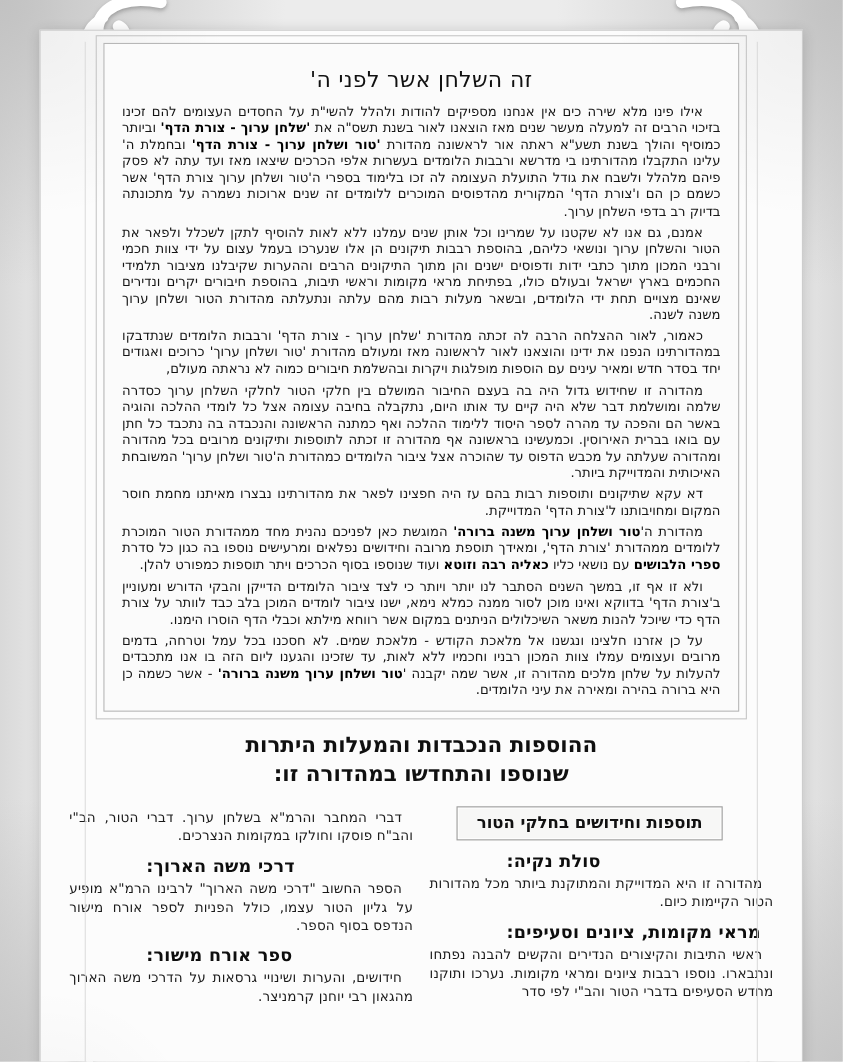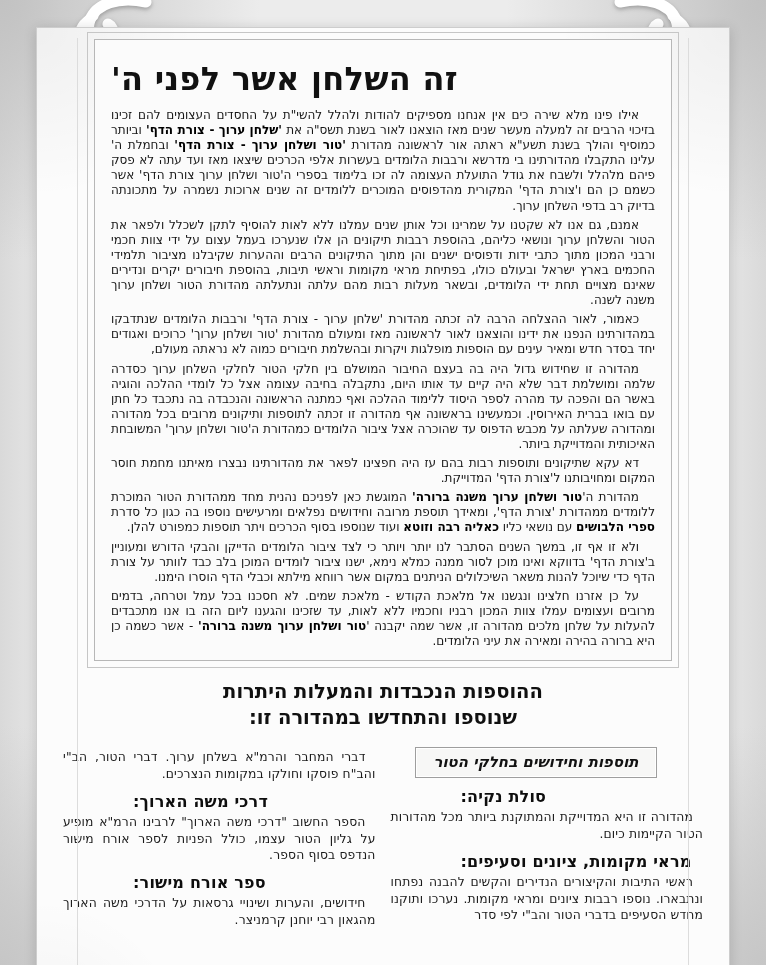--- a/index.html
+++ b/index.html
@@ -34,21 +34,21 @@
     position:relative;
     margin:11px 57px 0 57px;
     border:1px solid #b7b7b7;
     outline:1px solid #c6c6c6;
     outline-offset:6px;
     background:#fbfbfb;
     padding:8px 16px 7px 16px;
   }
   .main-box h1{
     margin:12px 0 10px 0;
-    font-size:32px;font-weight:bold;text-align:left;color:#111;
+    font-size:20px;font-weight:normal;text-align:center;color:#111;
     letter-spacing:.3px;
   }
   .main-box p{
     margin:0 0 4px 0;
     font-size:12px;line-height:15.1px;color:#161616;
     text-align:justify;text-indent:16px;
   }
   .main-box p b{font-weight:bold;color:#000;}
   .additions-heading{
     margin-top:18px;
@@ -58,21 +58,21 @@
   .columns{
     display:flex;gap:15px;
     margin-top:14px;padding:0 26px;
   }
   .col{flex:1;min-width:0;}
   .box-title{
     width:224px;margin:2px 46px 8px auto;
     border:1px solid #9e9e9e;background:#f7f7f6;
     box-shadow:inset 0 0 0 1px #ffffff;
     padding:5px 8px 6px 8px;
-    font-size:15px;font-weight:bold;text-align:center;color:#111;font-style:italic;
+    font-size:15px;font-weight:bold;text-align:center;color:#111;
   }
   .col h3{
     margin:9px 0 3px 70px;
     font-size:16px;font-weight:bold;color:#0e0e0e;
     text-align:left;letter-spacing:.2px;
   }
   .col p{
     margin:0 0 3px 0;
     font-size:12.3px;line-height:16.8px;color:#1a1a1a;
     text-align:justify;text-indent:10px;letter-spacing:.15px;

